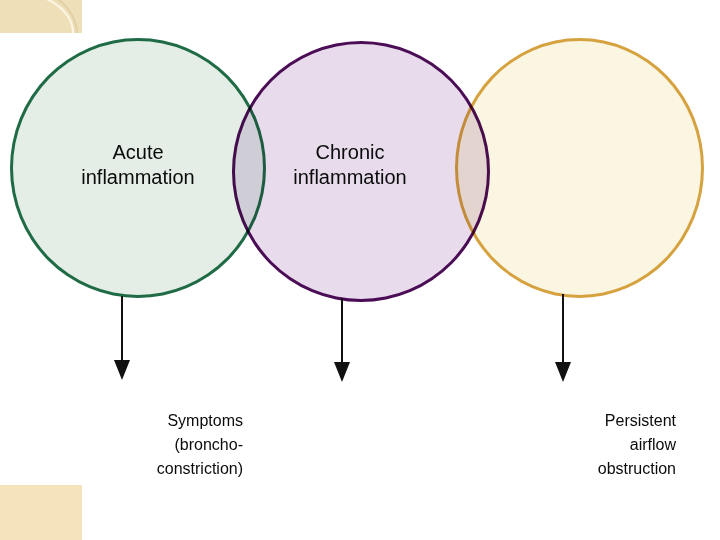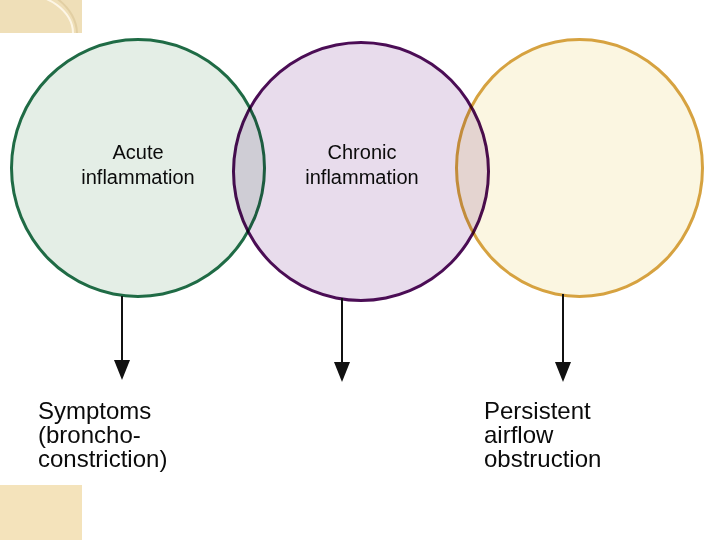--- a/index.html
+++ b/index.html
@@ -101,41 +101,42 @@
   .circle-label {
     position: absolute;
     text-align: center;
     color: #0b0b0b;
     font-size: 20px;
     line-height: 25px;
     white-space: pre-line;
     z-index: 20;
   }
   #label-acute   { left: 48px;  top: 140px; width: 180px; }
-  #label-chronic { left: 272px; top: 140px; width: 180px; }
+  #label-chronic { left: 260px; top: 140px; width: 180px; }
   #label-remodeling { left: 492px; top: 140px; width: 180px; }
 
   
   .arrow {
     position: absolute;
     z-index: 15;
   }
   #arrow-acute      { left: 110px; top: 296px; }
   #arrow-chronic    { left: 330px; top: 298px; }
   #arrow-remodeling { left: 551px; top: 294px; }
 
   
   .outcome-label {
     position: absolute;
-    text-align: left;
+    text-align: right;
     color: #0b0b0b;
-    font-size: 24px;
+    font-size: 16px;
     line-height: 24px;
     white-space: pre-line;
     z-index: 20;
+    margin-top: 10px;
   }
   #outcome-symptoms     { left: 38px;  top: 399px; width: 205px; }
   #outcome-exacerbations{ left: 252px; top: 399px; width: 212px; }
   #outcome-obstruction  { left: 484px; top: 399px; width: 192px; }
 </style>
 </head>
 <body>
 
 <div id="venn-stage">
 

